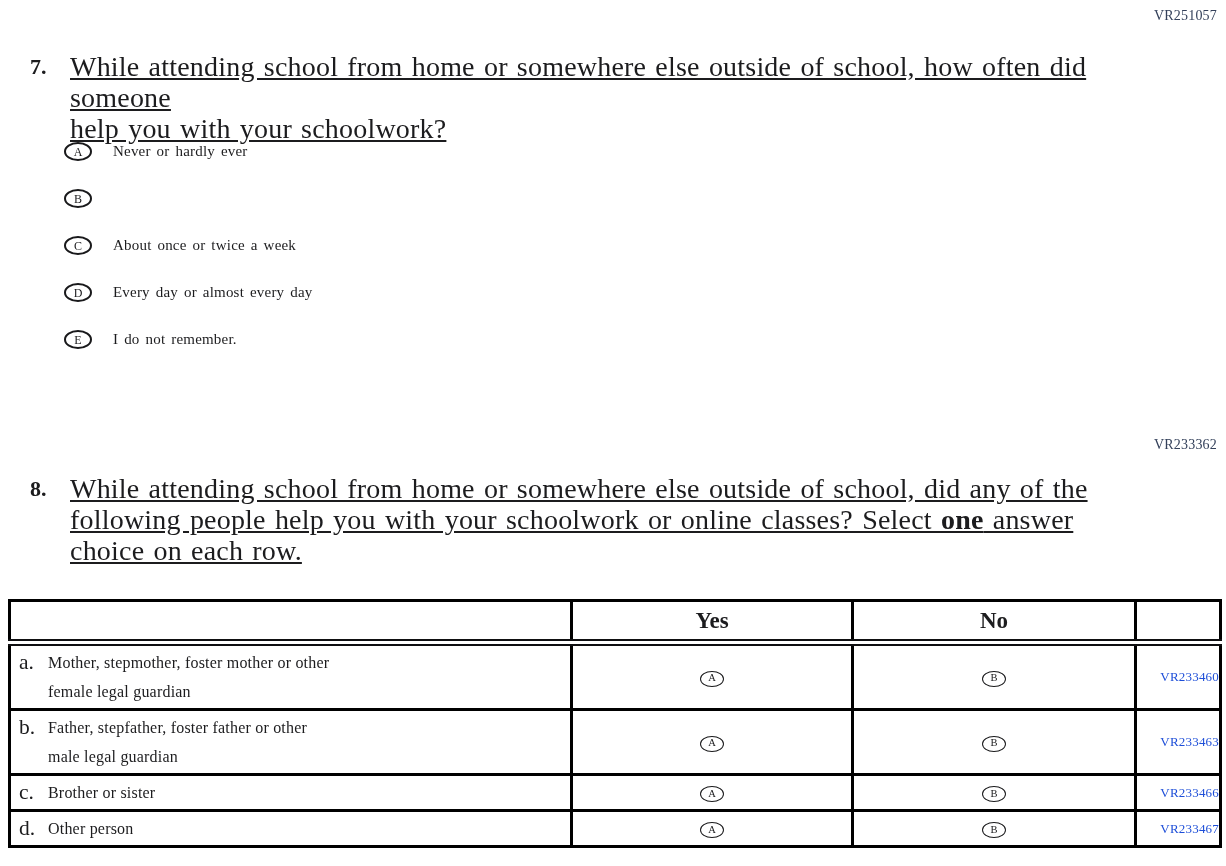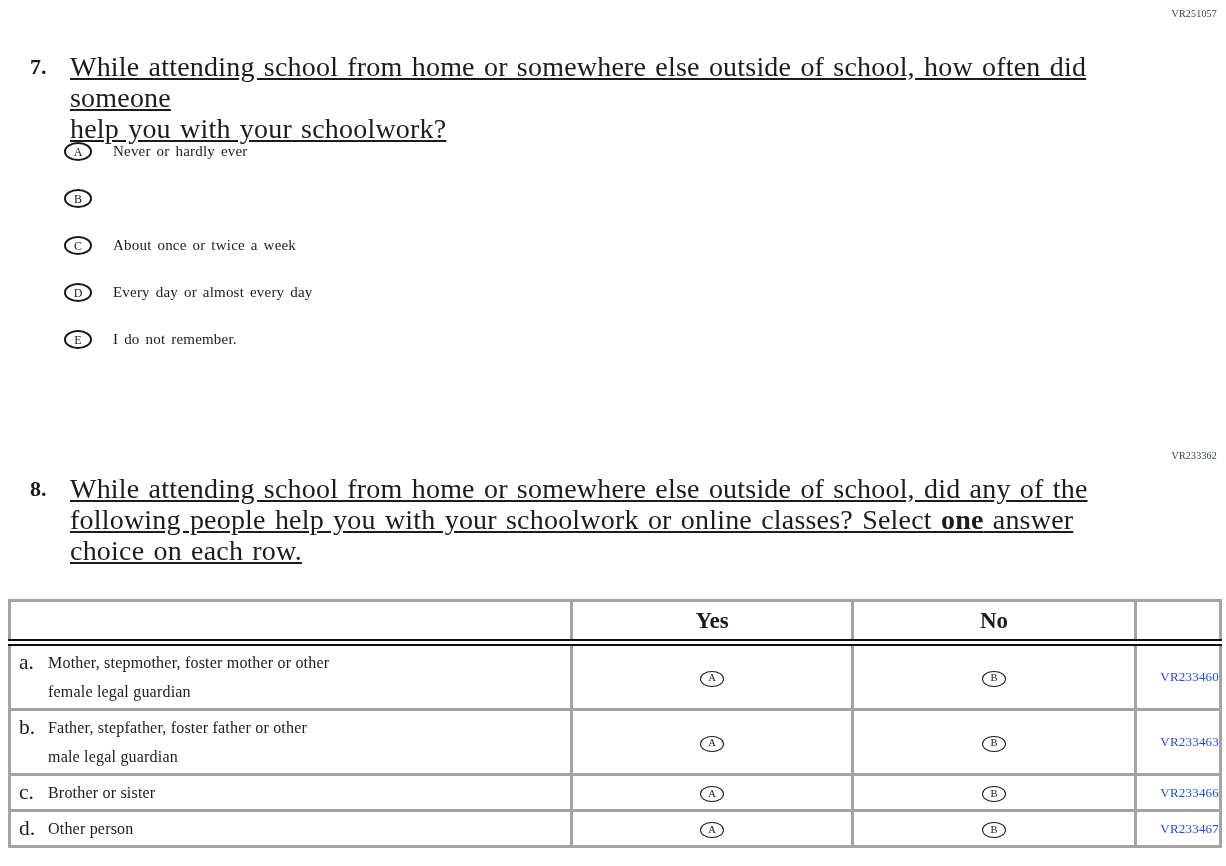--- a/index.html
+++ b/index.html
@@ -7,26 +7,26 @@
   body {
     width: 1226px; height: 866px;
     position: relative;
     font-family: "Liberation Serif", "DejaVu Serif", serif;
     color: #1c1c1e;
     overflow: hidden;
   }
   .vr-code {
     position: absolute;
     right: 9px;
-    font-size: 10px;
+    font-size: 14px;
     color: #33405a;
     letter-spacing: 0.2px;
   }
   #code-top { top: 8px; }
-  #code-mid { top: 450px; }
+  #code-mid { top: 437px; }
 
   .question {
     position: absolute;
     left: 30px;
     display: flex;
   }
   #q7 { top: 51px; width: 1080px; }
   #q8 { top: 473px; width: 1080px; }
   .q-number {
     font-weight: bold;
@@ -76,21 +76,21 @@
 
   #q8-table {
     position: absolute;
     top: 599px;
     left: 8px;
     width: 1211px;
     border-collapse: collapse;
     table-layout: fixed;
   }
   #q8-table, #q8-table th, #q8-table td {
-    border: 3px solid #a3a3a3;
+    border: 3px solid #000000;
   }
   #q8-table thead th {
     height: 42px;
     border-bottom: 7px double #0f0f11;
     font-size: 23px;
     font-weight: bold;
     text-align: center;
     vertical-align: middle;
   }
   #q8-table td { vertical-align: middle; }

